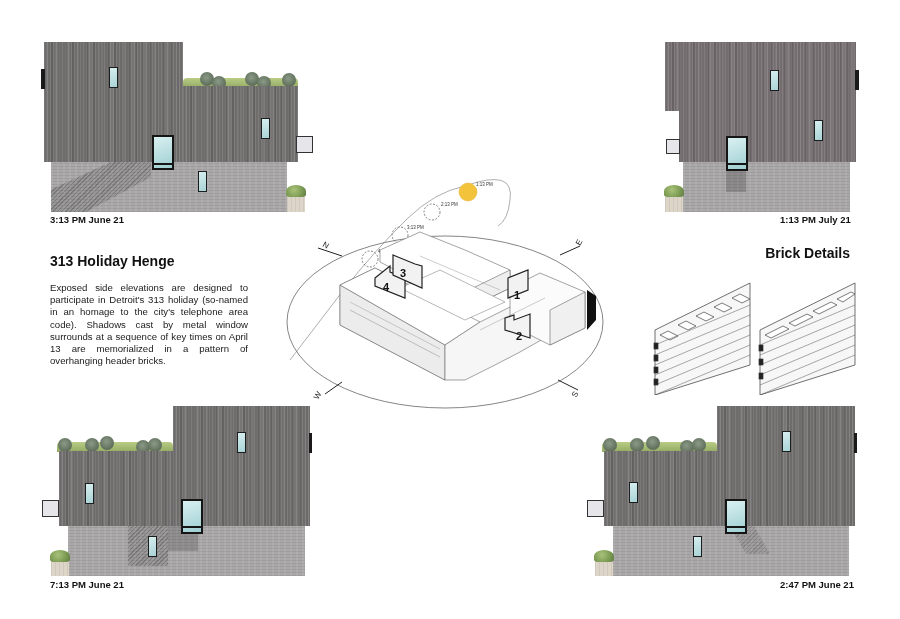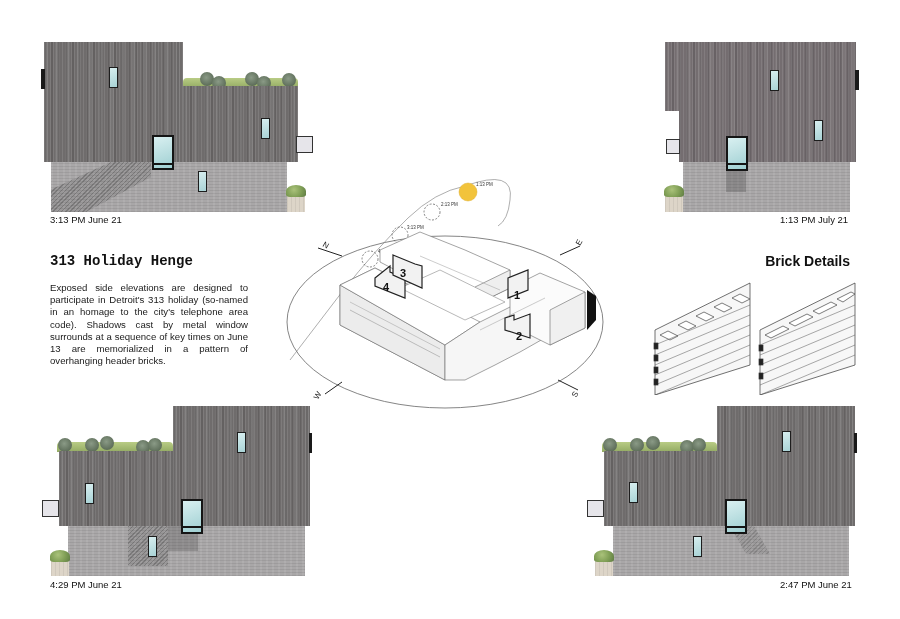--- a/index.html
+++ b/index.html
@@ -56,33 +56,33 @@
     position: absolute; height: 10px;
     background: linear-gradient(180deg, #b9cc85 0%, #93ab63 100%);
     border-radius: 4px 4px 0 0;
   }
   .tuft {
     position: absolute; width: 14px; height: 14px; border-radius: 50%;
     background: radial-gradient(circle at 45% 40%, #8a9a86 0%, #5e6e5a 70%, #4b5a48 100%);
   }
 
   .caption {
-    position: absolute; font-weight: normal; font-size: 9.5px; color: #111; white-space: nowrap;
+    position: absolute; font-weight: bold; font-size: 9.5px; color: #111; white-space: nowrap;
   }
 
   
   .title {
-    position: absolute; left: 50px; top: 253px; font-size: 14px; font-weight: bold; color: #111; font-family: Liberation Mono, monospace;
+    position: absolute; left: 50px; top: 253px; font-size: 14px; font-weight: bold; color: #111;
   }
   .body-text {
     position: absolute; left: 50px; top: 282px; width: 198px;
     font-size: 9.6px; line-height: 12.2px; color: #1a1a1a; text-align: justify;
   }
   .brick-title {
-    position: absolute; right: 50px; top: 253px; font-size: 14px; font-weight: bold; color: #111;
+    position: absolute; right: 50px; top: 245px; font-size: 14px; font-weight: bold; color: #111;
   }
 </style>
 </head>
 <body>
 
 <div class="elev" style="left:0;top:0;width:320px;height:230px;">
   <div class="clad" style="left:44px;top:42px;width:139px;height:120px;"></div>
   <div class="greenroof" style="left:183px;top:78px;width:115px;"></div>
   <div class="tuft" style="left:200px;top:72px;"></div>
   <div class="tuft" style="left:212px;top:76px;"></div>
@@ -117,21 +117,21 @@
   <div class="win-big" style="left:146px;top:136px;width:22px;height:35px;">
       <div class="bar" style="top:25px;"></div>
     </div>
   <div class="planter" style="left:85px;top:195px;width:18px;height:17px;"></div>
   <div class="shrub" style="left:84px;top:185px;width:20px;height:12px;"></div>
   <div class="caption" style="left:200px;top:214px;">1:13 PM July 21</div>
 </div>
 <div class="fin" style="left:855px;top:70px;width:3px;height:20px;"></div>
 
 <div class="title">313 Holiday Henge</div>
-<div class="body-text">Exposed side elevations are designed to participate in Detroit's 313 holiday (so-named in an homage to the city's telephone area code). Shadows cast by metal window surrounds at a sequence of key times on June 13 are memorialized in a pattern of overhanging header bricks.</div>
+<div class="body-text">Exposed side elevations are designed to participate in Detroit's 313 holiday (so-named in an homage to the city's telephone area code). Shadows cast by metal window surrounds at a sequence of key times on April 13 are memorialized in a pattern of overhanging header bricks.</div>
 
 <svg class="abs" style="left:280px;top:170px;" width="330" height="240" viewBox="0 0 330 240">
 
   <ellipse cx="165" cy="152" rx="158" ry="86" fill="none" stroke="#666" stroke-width="0.8"></ellipse>
 
   <path d="M10 190 L 62 122 Q 95 80 128 48 Q 155 22 185 16 Q 235 -2 230 30 Q 228 50 218 56" fill="none" stroke="#777" stroke-width="0.6"></path>
 
   <line x1="38" y1="78" x2="62" y2="86" stroke="#222" stroke-width="1"></line>
   <line x1="280" y1="85" x2="300" y2="76" stroke="#222" stroke-width="1"></line>
   <line x1="278" y1="210" x2="298" y2="220" stroke="#222" stroke-width="1"></line>
@@ -254,21 +254,21 @@
   <div class="box-light" style="left:42px;top:100px;width:17px;height:17px;"></div>
   <div class="brick" style="left:68px;top:126px;width:237px;height:50px;"></div>
   <div class="shadow-hatch" style="left:128px;top:126px;width:40px;height:40px;"></div>
   <div class="shadow-solid" style="left:168px;top:126px;width:30px;height:25px;opacity:0.6;"></div>
   <div class="win-big" style="left:181px;top:99px;width:22px;height:35px;">
       <div class="bar" style="top:25px;"></div>
     </div>
   <div class="win" style="left:148px;top:136px;width:9px;height:21px;"></div>
   <div class="planter" style="left:51px;top:160px;width:18px;height:16px;"></div>
   <div class="shrub" style="left:50px;top:150px;width:20px;height:12px;"></div>
-  <div class="caption" style="left:50px;top:179px;">4:29 PM June 21</div>
+  <div class="caption" style="left:50px;top:179px;">7:13 PM June 21</div>
 </div>
 
 <div class="elev" style="left:580px;top:400px;width:300px;height:200px;">
   <div class="clad" style="left:137px;top:6px;width:138px;height:120px;"></div>
   <div class="greenroof" style="left:22px;top:42px;width:115px;"></div>
   <div class="tuft" style="left:23px;top:38px;"></div>
   <div class="tuft" style="left:50px;top:38px;"></div>
   <div class="tuft" style="left:66px;top:36px;"></div>
   <div class="tuft" style="left:100px;top:40px;"></div>
   <div class="tuft" style="left:112px;top:38px;"></div>

